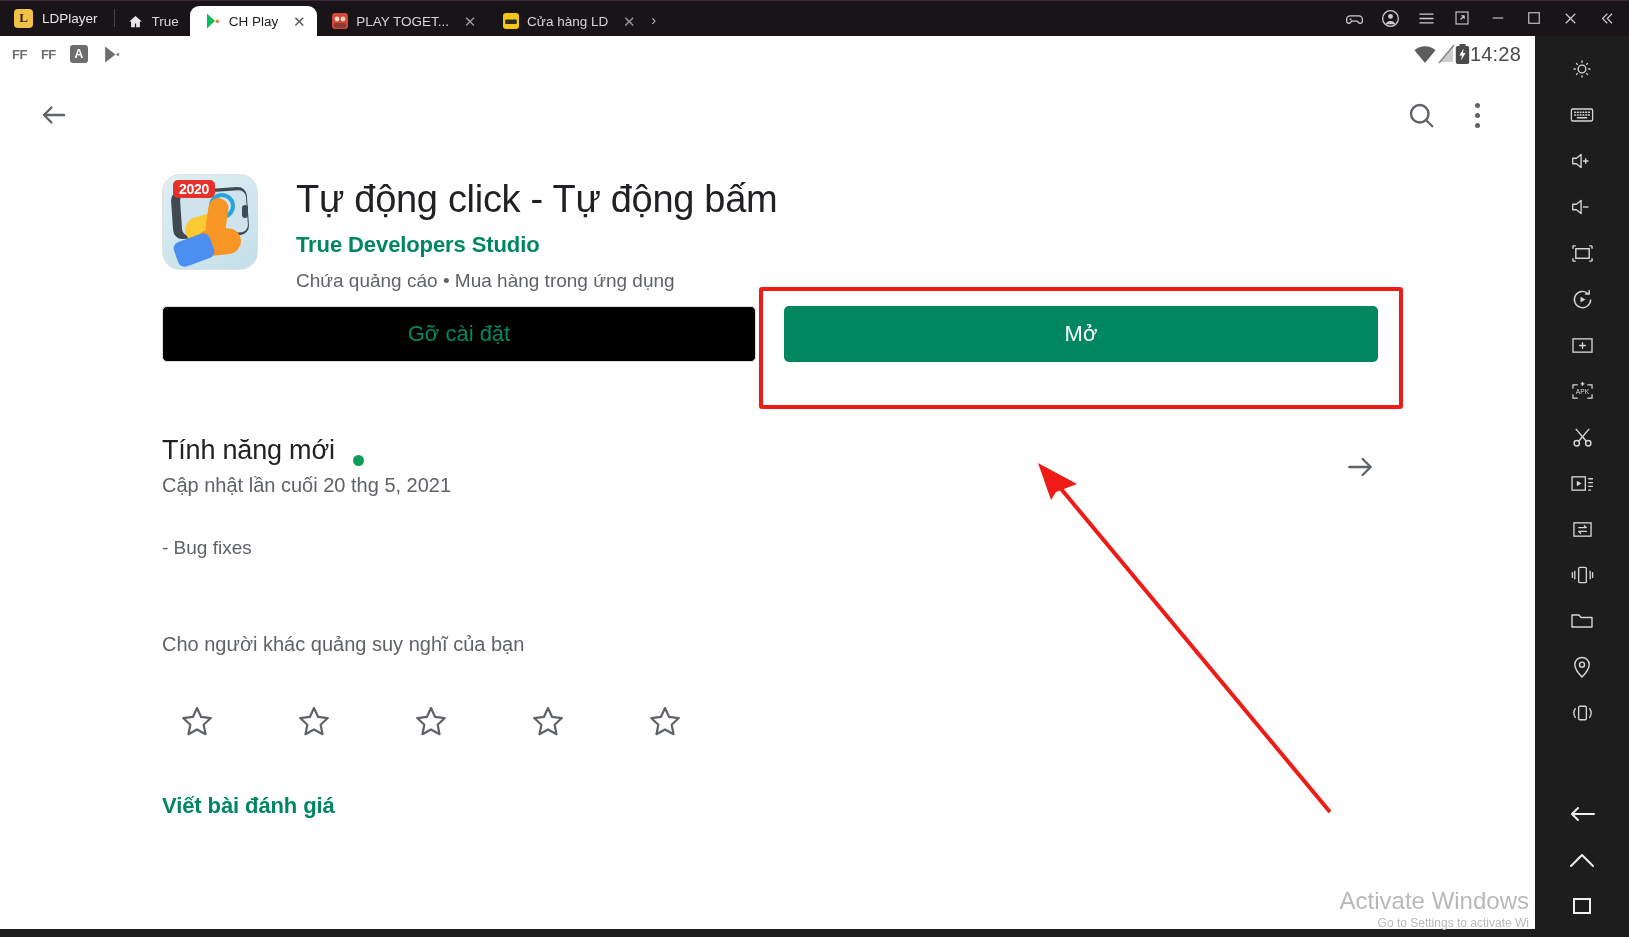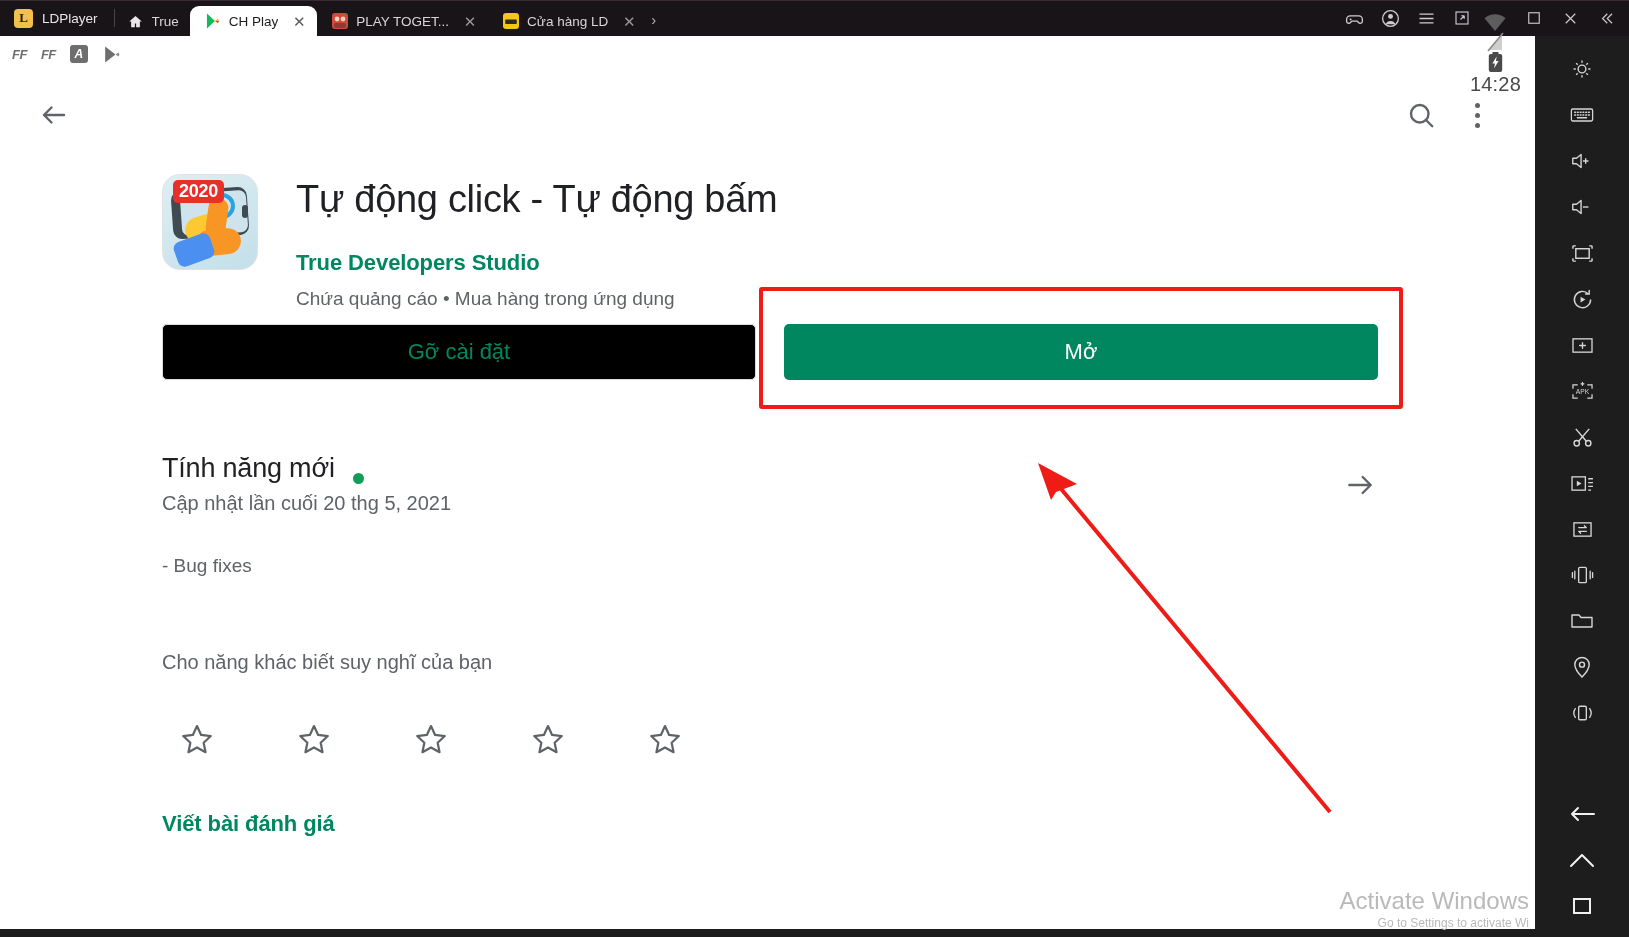--- a/index.html
+++ b/index.html
@@ -77,36 +77,36 @@
   .tb-btn svg { display: block; }
 
   
   .statusbar {
     position: absolute; top: 36px; left: 0;
     width: 1535px; height: 36px;
     background: #ffffff;
     display: flex; align-items: center;
     padding: 0 14px 0 12px;
   }
-  .sb-left { display: flex; align-items: center; gap: 14px; font-style: italic; }
+  .sb-left { display: flex; align-items: center; gap: 14px; }
   .sb-ico {
     display: inline-flex; align-items: center; justify-content: center;
     color: #6b6b6b;
   }
   .ff-badge {
     font-size: 13px; font-weight: bold; color: #6e6e6e;
     letter-spacing: -0.5px; font-family: "Liberation Sans", sans-serif;
   }
   .a-badge {
     width: 18px; height: 18px; background: #6e6e6e; border-radius: 3px;
     color: #fff; font-size: 12px; font-weight: bold;
     display: flex; align-items: center; justify-content: center;
   }
   .sb-right {
-    margin-left: auto; display: flex;  flex-direction: column;
+    margin-left: auto; display: flex; 
   }
   .clock { color: #4a4a4a; font-size: 20px; letter-spacing: 0.2px; }
 
   
   .actionbar {
     position: absolute; top: 76px; left: 0;
     width: 1535px; height: 78px;
     display: flex; align-items: center;
     padding: 0 30px 0 26px;
   }
@@ -173,33 +173,33 @@
     background: #f79625; transform: rotate(-6deg);
   }
   .ai-hand-b {
     position: absolute; left: 12px; top: 62px;
     width: 38px; height: 26px; border-radius: 7px;
     background: #4b8ff0; transform: rotate(-20deg);
   }
   .ai-badge {
     position: absolute; left: 10px; top: 5px;
     background: #e8302a; color: #fff;
-    font-size: 18px; font-weight: bold;
+    font-size: 14px; font-weight: bold;
     padding: 1px 6px; border-radius: 5px;
     letter-spacing: -0.3px;
     z-index: 5;
   }
   .app-meta { padding-left: 38px; padding-top: 4px; }
   .app-title {
     font-size: 38px; color: #202124; font-weight: normal;
     line-height: 1.15; letter-spacing: -0.3px;
   }
   .app-dev {
     font-size: 22px; color: #01875f; font-weight: bold;
-    margin-top: 28px; letter-spacing: -0.1px;
+    margin-top: 10px; letter-spacing: -0.1px;
   }
   .app-sub {
     font-size: 19px; color: #5f6368; margin-top: 12px;
   }
 
   .btn-row {
     display: flex; align-items: center;
     padding: 14px 0 0 162px; gap: 28px;
   }
   .btn-uninstall {
@@ -508,21 +508,21 @@
       <div class="sec-sub">Cập nhật lần cuối 20 thg 5, 2021</div>
       <div class="body-text">- Bug fixes</div>
       <div class="arrow-right">
         <svg width="32" height="32" viewBox="0 0 24 24" fill="none" stroke="#5f6368" stroke-width="1.8" stroke-linecap="round" stroke-linejoin="round">
           <path d="M4 12h16M14 6l6 6-6 6"></path>
         </svg>
       </div>
     </div>
 
     <div class="section sec-rate">
-      <div class="sec-sub">Cho năng khác biết suy nghĩ của bạn</div>
+      <div class="sec-sub">Cho người khác quảng suy nghĩ của bạn</div>
       <div class="stars">
         <span class="star">
           <svg width="38" height="38" viewBox="0 0 24 24" fill="none" stroke="#5f6368" stroke-width="1.4" stroke-linejoin="round">
               <path d="M12 3.2l2.6 5.6 6.1.7-4.5 4.2 1.2 6-5.4-3-5.4 3 1.2-6L3.3 9.5l6.1-.7z"></path>
             </svg>
         </span>
         <span class="star">
           <svg width="38" height="38" viewBox="0 0 24 24" fill="none" stroke="#5f6368" stroke-width="1.4" stroke-linejoin="round">
               <path d="M12 3.2l2.6 5.6 6.1.7-4.5 4.2 1.2 6-5.4-3-5.4 3 1.2-6L3.3 9.5l6.1-.7z"></path>
             </svg>

